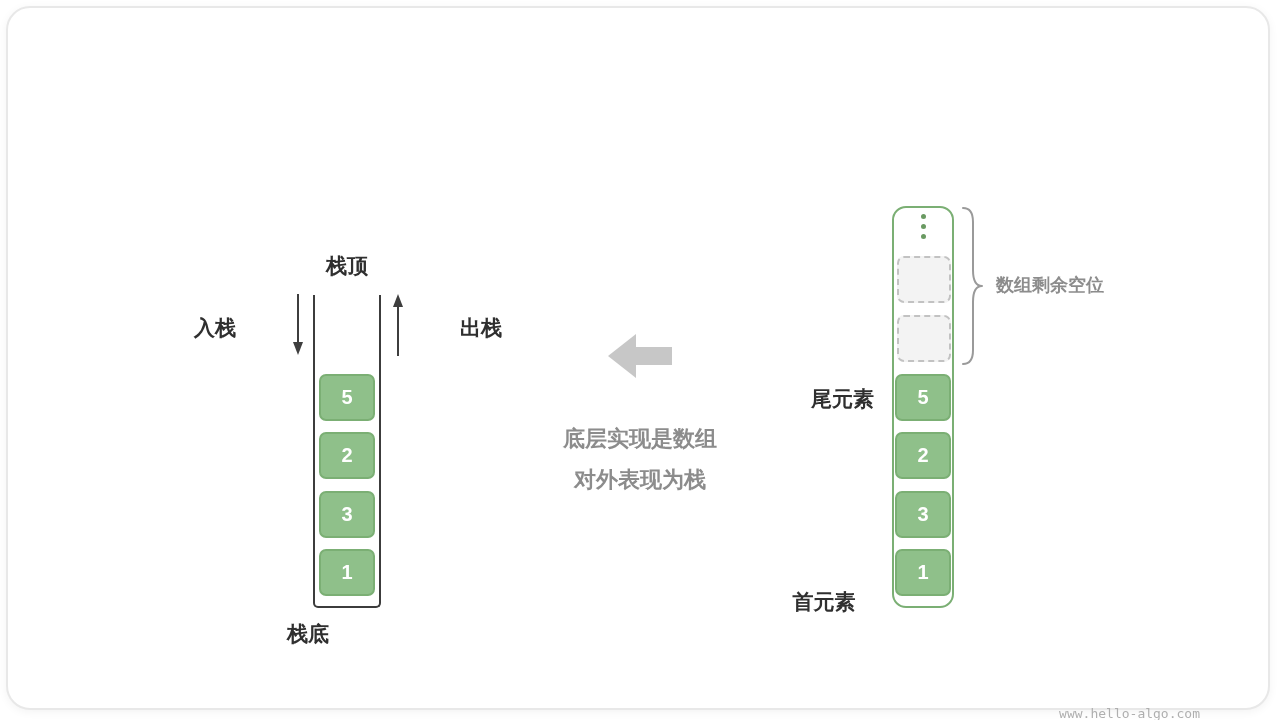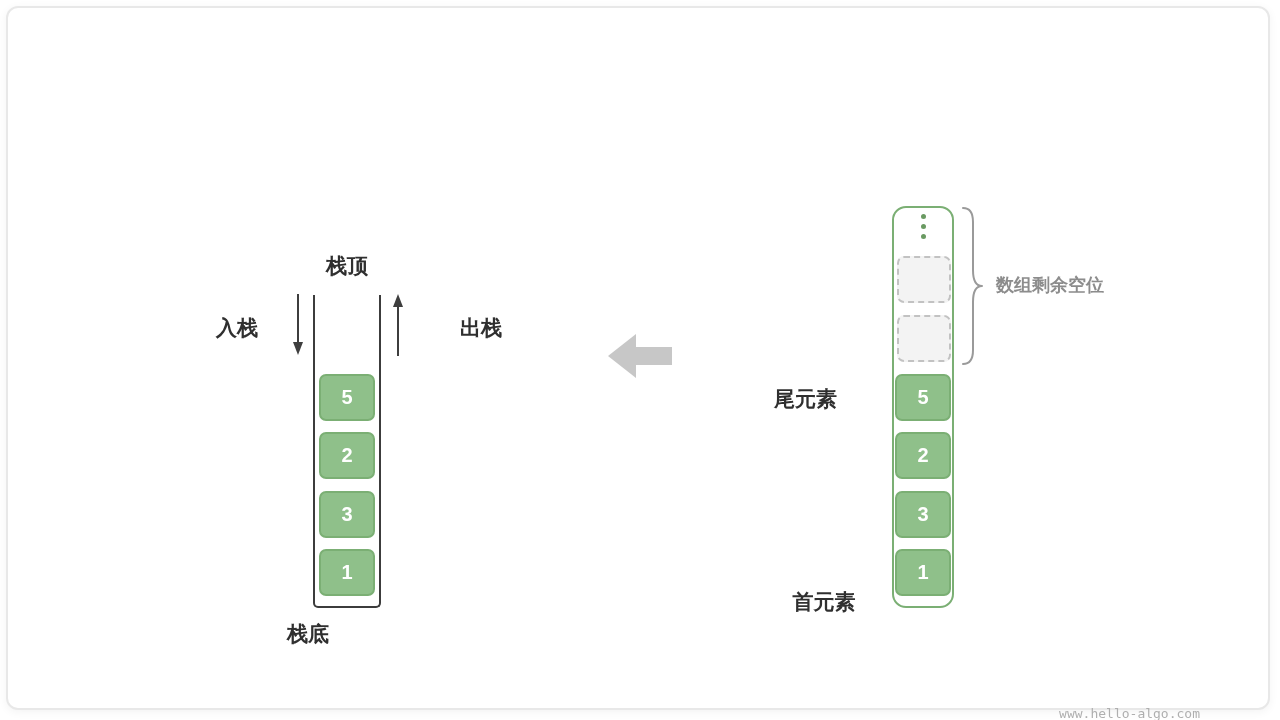--- a/index.html
+++ b/index.html
@@ -10,21 +10,21 @@
     background: #ffffff;
     font-family: "Liberation Sans", sans-serif;
     overflow: hidden;
   }
   .card {
     position: absolute;
     left: 6px; top: 6px;
     width: 1264px; height: 704px;
     background: #ffffff;
     border: 2px solid #e8e8e8;
-    border-radius: 12px;
+    border-radius: 24px;
     box-shadow: 0 2px 10px rgba(0,0,0,0.05);
     box-sizing: border-box;
   }
   .abs { position: absolute; }
 
   .label-dark {
     font-size: 21px;
     font-weight: 700;
     color: #2f2f2f;
     white-space: nowrap;
@@ -129,21 +129,21 @@
 </style>
 </head>
 <body>
 
 <div class="card">
 
   <div class="abs label-dark" style="left:279px; top:244px; width:120px; text-align:center;">栈顶</div>
 
   <div class="abs stack-container"></div>
 
-  <div class="abs label-dark" style="left:186px; top:306px; width:86px; text-align:center;">入栈</div>
+  <div class="abs label-dark" style="left:186px; top:306px; width:86px; text-align:left;">入栈</div>
   <svg class="abs" style="left:284px; top:286px;" width="12" height="62" viewBox="0 0 12 62">
     <line x1="6" y1="0" x2="6" y2="50" stroke="#3e3e3e" stroke-width="2"></line>
     <polygon points="1,48 11,48 6,61" fill="#3e3e3e"></polygon>
   </svg>
 
   <svg class="abs" style="left:384px; top:286px;" width="12" height="62" viewBox="0 0 12 62">
     <line x1="6" y1="12" x2="6" y2="62" stroke="#3e3e3e" stroke-width="2"></line>
     <polygon points="1,13 11,13 6,0" fill="#3e3e3e"></polygon>
   </svg>
   <div class="abs label-dark" style="left:408px; top:306px; width:86px; text-align:right;">出栈</div>
@@ -151,38 +151,42 @@
   <div class="abs cell-green" style="left:311px; top:366px;">5</div>
   <div class="abs cell-green" style="left:311px; top:424px;">2</div>
   <div class="abs cell-green" style="left:311px; top:483px;">3</div>
   <div class="abs cell-green" style="left:311px; top:541px;">1</div>
 
   <div class="abs label-dark" style="left:279px; top:612px; width:120px; text-align:left;">栈底</div>
 
   <svg class="abs" style="left:600px; top:324px;" width="64" height="48" viewBox="0 0 64 48">
     <polygon points="0,24 28,2 28,15 64,15 64,33 28,33 28,46" fill="#c7c7c7"></polygon>
   </svg>
+  <div class="abs caption">
+    <div>底层实现是数组</div>
+    <div>对外表现为栈</div>
+  </div>
 
   <div class="abs array-container"></div>
 
   <div class="abs ellipsis">
     <span class="dot"></span>
       <span class="dot"></span>
       <span class="dot"></span>
   </div>
 
   <div class="abs cell-dashed" style="left:889px; top:248px;"></div>
   <div class="abs cell-dashed" style="left:889px; top:307px;"></div>
 
   <div class="abs cell-green" style="left:887px; top:366px;">5</div>
   <div class="abs cell-green" style="left:887px; top:424px;">2</div>
   <div class="abs cell-green" style="left:887px; top:483px;">3</div>
   <div class="abs cell-green" style="left:887px; top:541px;">1</div>
 
-  <div class="abs label-dark" style="left:766px; top:377px; width:100px; ">尾元素</div>
+  <div class="abs label-dark" style="left:766px; top:377px; width:100px; text-align:right;">尾元素</div>
   <div class="abs label-dark" style="left:766px; top:580px; width:100px; text-align:center;font-family:Liberation Serif, serif;">首元素</div>
 
   <svg class="abs" style="left:952px; top:198px;" width="24" height="160" viewBox="0 0 24 160">
     <path d="M 3 2 Q 13 2 13 16 L 13 64 Q 13 80 22 80 Q 13 80 13 96 L 13 144 Q 13 158 3 158" fill="none" stroke="#9a9a9a" stroke-width="2" stroke-linecap="round" stroke-linejoin="round"></path>
   </svg>
   <div class="abs label-gray" style="left:988px; top:265px;">数组剩余空位</div>
 
   <div class="abs watermark">www.hello-algo.com</div>
 
 </div>

